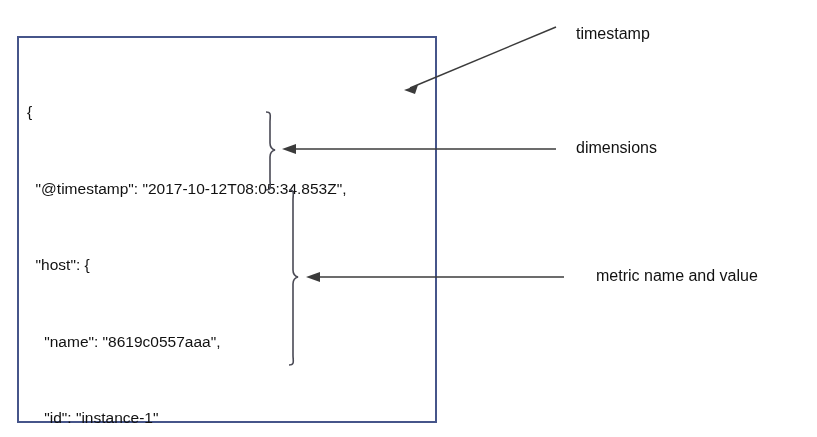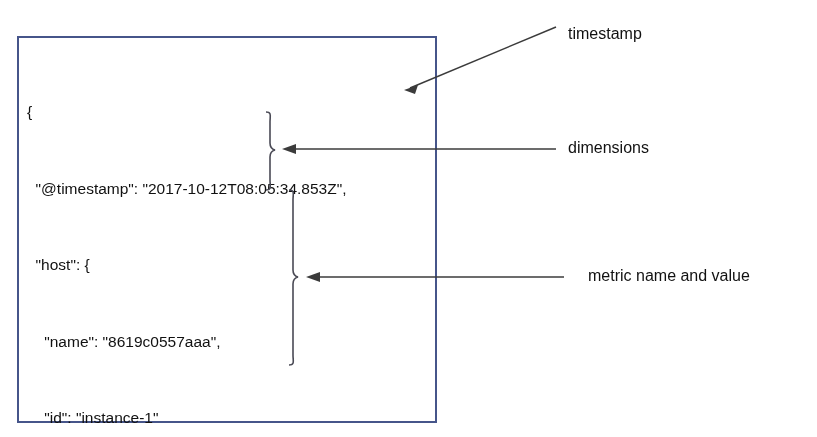--- a/index.html
+++ b/index.html
@@ -53,20 +53,21 @@
     height: 25.5px;
   }
 
   
   .annot-label {
     position: absolute;
     font-family: "Liberation Sans", sans-serif;
     font-size: 16px;
     color: #111111;
     white-space: nowrap;
+    margin-left: 8px;
   }
   #label-timestamp { left: 568px; top: 25px; }
   #label-dimensions { left: 568px; top: 139px; }
   #label-metric { left: 588px; top: 267px; }
 
   
   #overlay {
     position: absolute;
     left: 0;
     top: 0;

